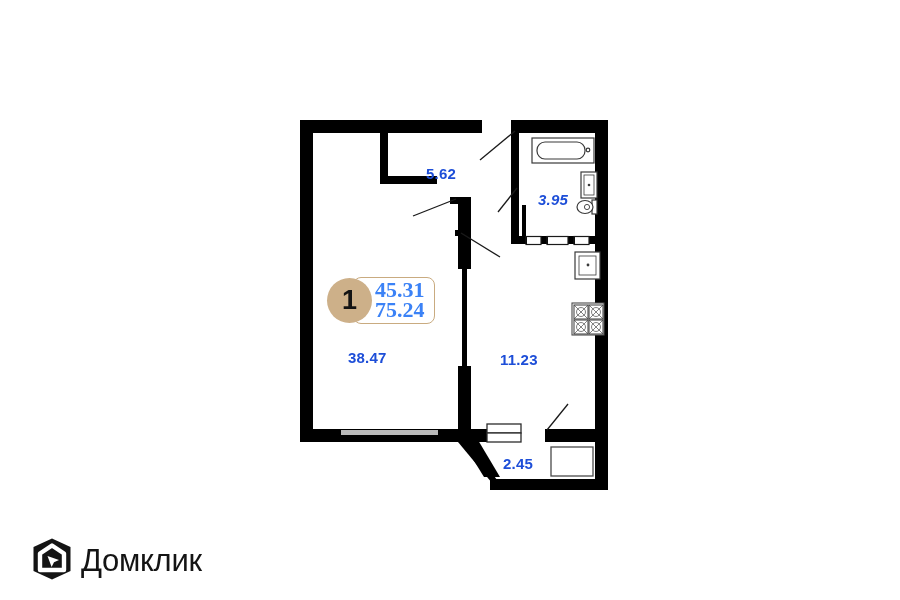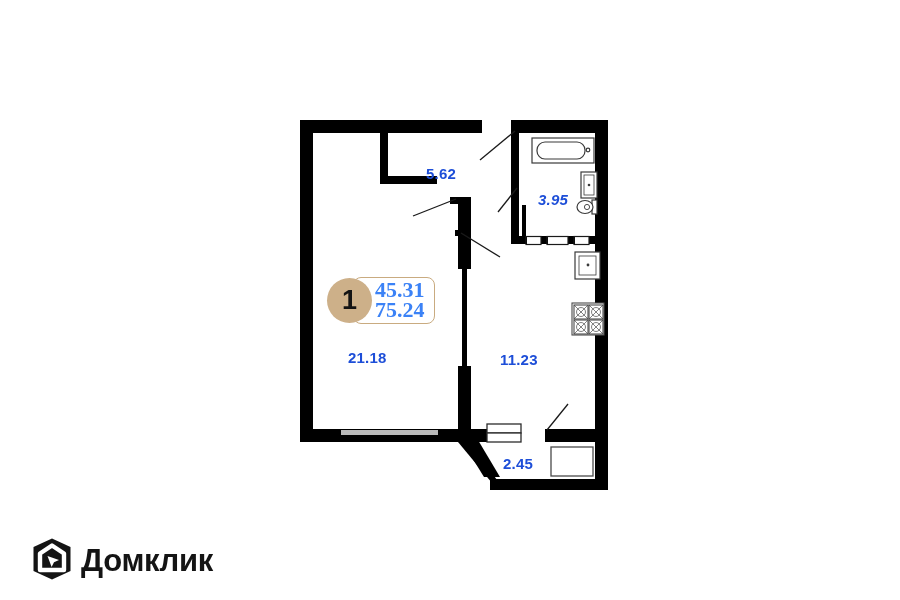--- a/index.html
+++ b/index.html
@@ -104,21 +104,21 @@
     gap: 7px;
   }
   #logo .mark {
     width: 44px;
     height: 44px;
     flex: 0 0 auto;
   }
   #logo .wordmark {
     font-family: "Liberation Sans", "DejaVu Sans", sans-serif;
     font-size: 31px;
-    font-weight: bold;
+    font-weight: normal;
     color: #141414;
     letter-spacing: -0.3px;
     line-height: 1;
     position: relative;
     top: 1px;
   }
 </style>
 </head>
 <body>
 
@@ -241,21 +241,21 @@
 
       <line x1="413" y1="216" x2="456" y2="199"></line>
 
       <line x1="500" y1="257" x2="461" y2="233"></line>
 
       <line x1="568" y1="404" x2="547" y2="430"></line>
     </g>
 
   </svg>
 
-  <div class="area-label" style="left:348px; top:349px;">21.18</div>
+  <div class="area-label" style="left:348px; top:349px;">38.47</div>
 
   <div class="area-label" style="left:426px; top:165px;">5.62</div>
 
   <div class="area-label" style="left:538px; top:191px;font-style:italic;">3.95</div>
 
   <div class="area-label" style="left:500px; top:351px;">11.23</div>
 
   <div class="area-label" style="left:503px; top:455px;">2.45</div>
 
   <div id="badge">

